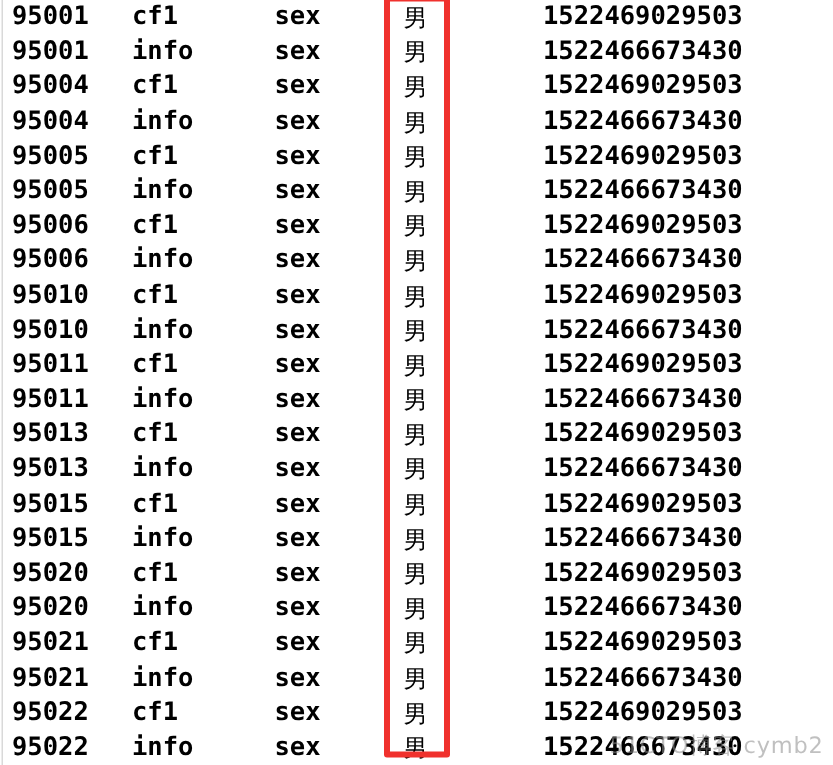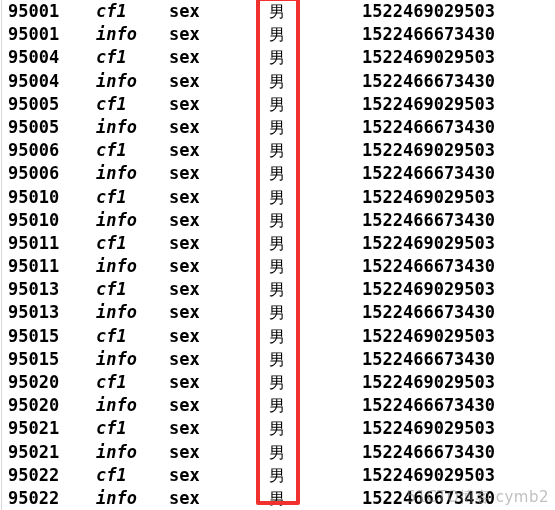--- a/index.html
+++ b/index.html
@@ -38,22 +38,22 @@
   }
   .cell {
     position: absolute;
     top: 0;
     color: #000000;
     font-size: 17px;
     font-weight: 600;
     letter-spacing: 0px;
   }
   .c-id    { left: 8px;  }
-  .c-fam   { left: 96px; font-style: italic; }
-  .c-col   { left: 169px; }
+  .c-fam   { left: 88px; }
+  .c-col   { left: 183px; }
   .c-val   { left: 262px; width: 30px; text-align: center;
              font-family: "DejaVu Sans", "Liberation Sans", sans-serif;
              font-size: 16px; font-weight: 500; }
   .c-ts    { left: 362px; text-align: right; }
 
   
   #highlight-box {
     position: absolute;
     left: 256px;
     top: -3px;

